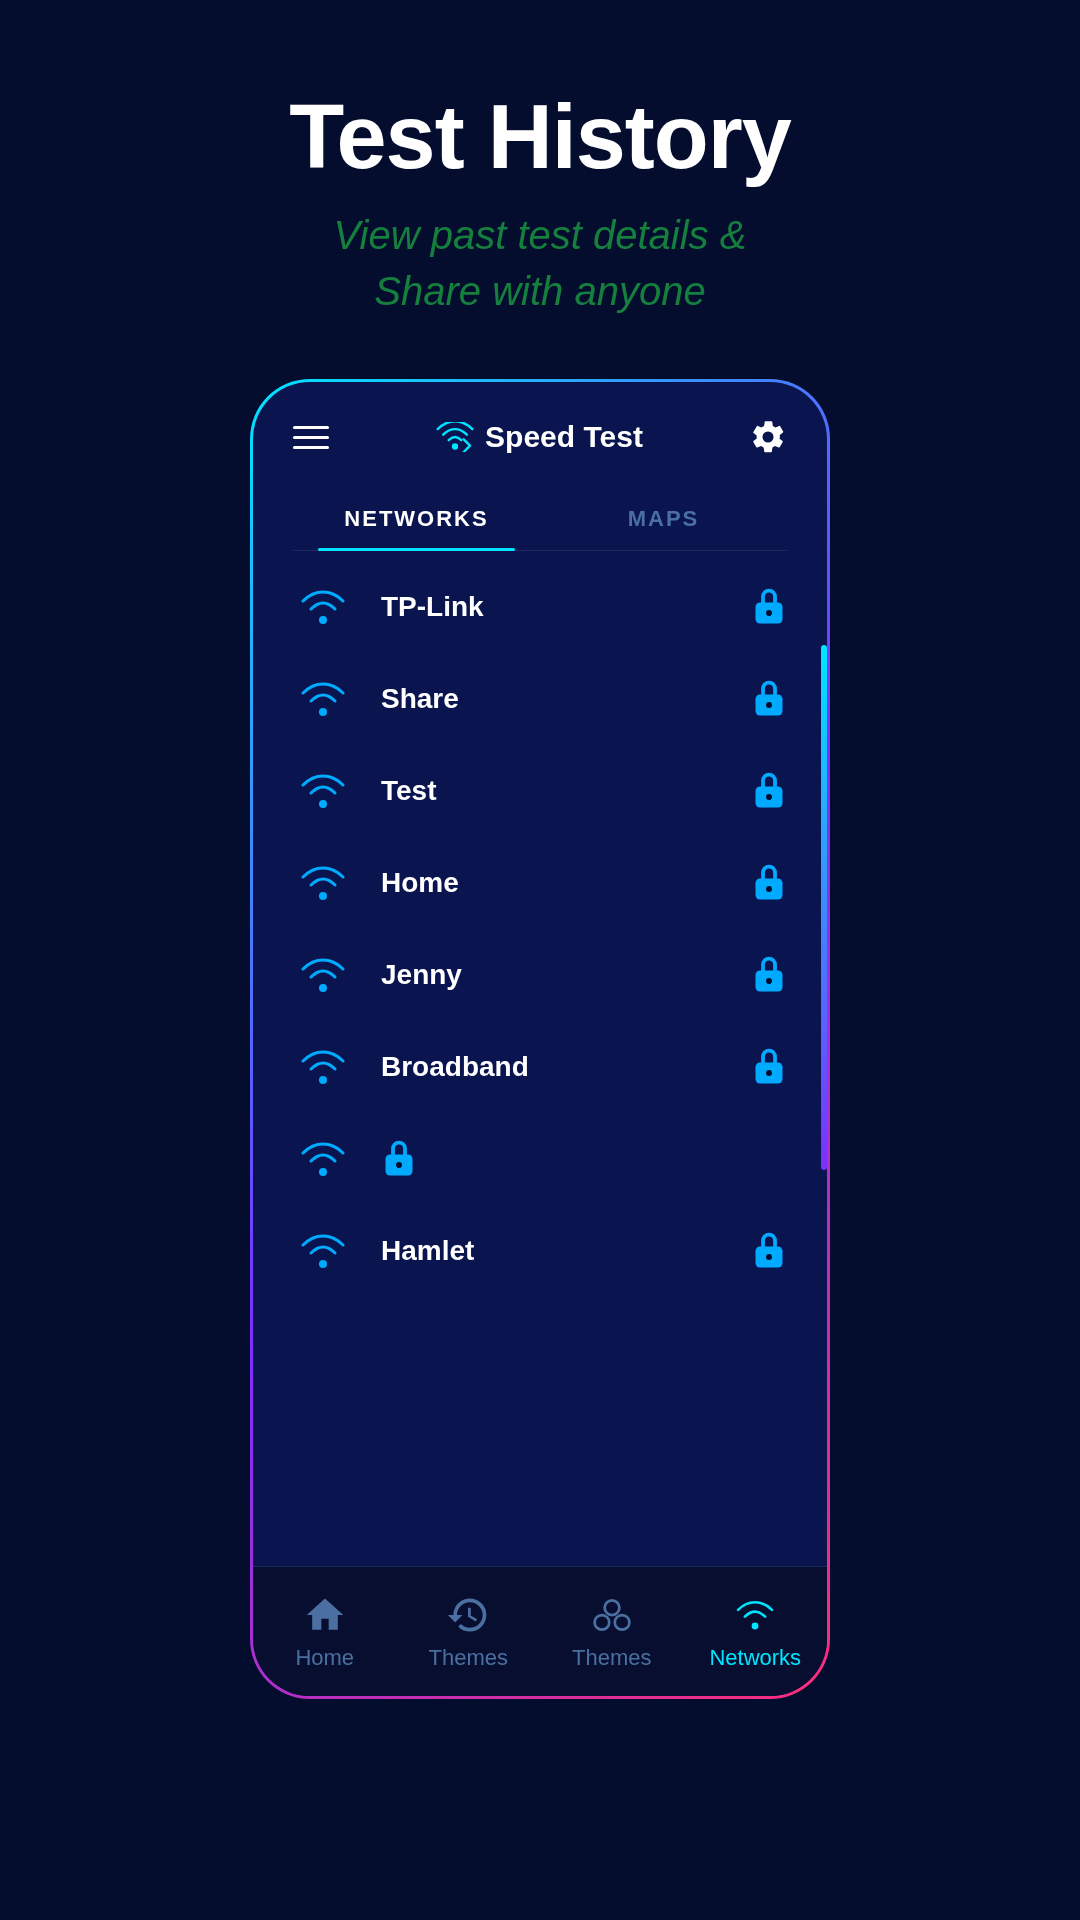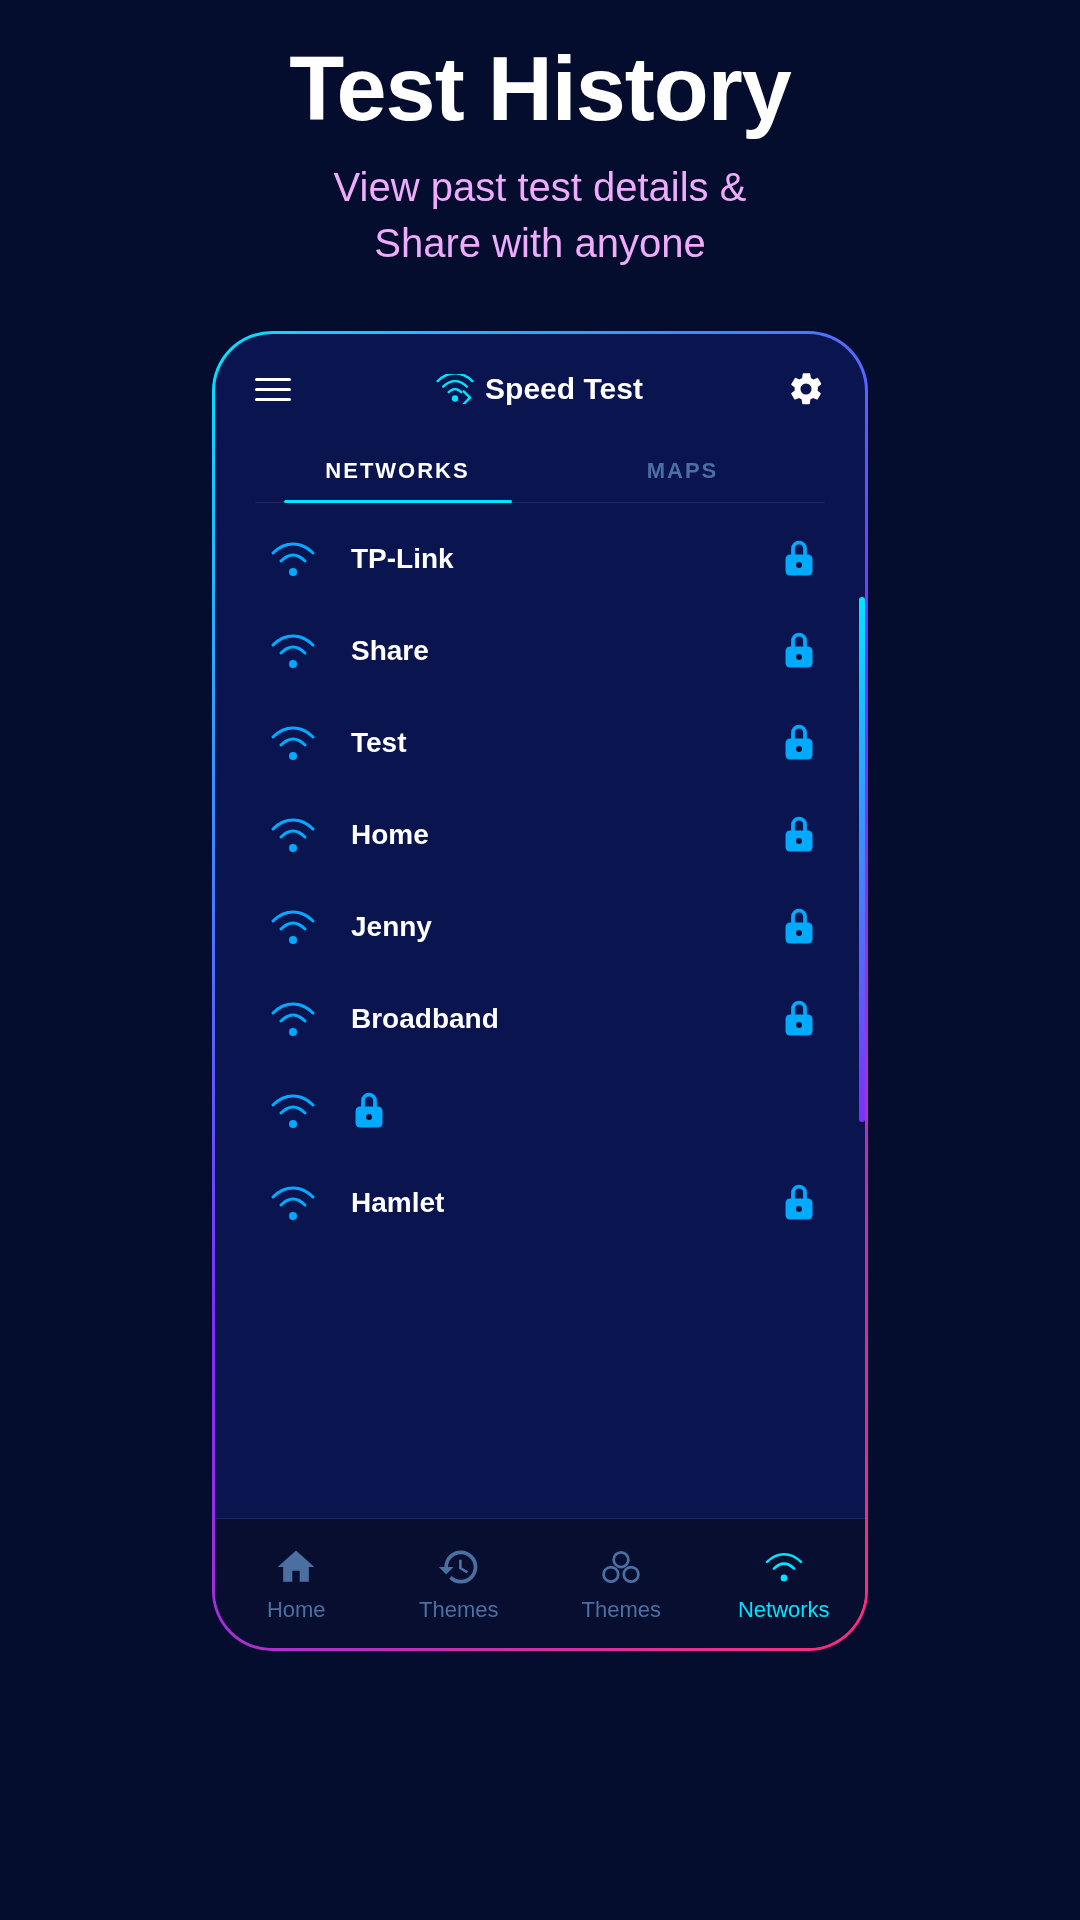--- a/index.html
+++ b/index.html
@@ -11,41 +11,42 @@
       background: #050d2e;
       font-family: 'Arial', sans-serif;
       display: flex;
       flex-direction: column;
       align-items: center;
       overflow: hidden;
     }
 
     .header-section {
       text-align: center;
-      padding-top: 40px;
+      padding-top: 88px;
       padding-bottom: 60px;
     }
 
     .main-title {
       font-size: 90px;
       font-weight: 900;
       color: #ffffff;
       line-height: 1.1;
       letter-spacing: -1px;
     }
 
     .sub-title {
       font-size: 40px;
-      color: #f0abfc;
+      color: #15803d;
       line-height: 1.4;
       margin-top: 20px;
+      font-style: italic;
     }
 
     .phone-frame {
-      width: 656px;
+      width: 580px;
       height: 1320px;
       border-radius: 60px;
       border: 3px solid transparent;
       background: linear-gradient(#0a1550, #0a1550) padding-box,
                   linear-gradient(135deg, #00e5ff, #7b2fff, #ff2d78) border-box;
       overflow: hidden;
       position: relative;
       display: flex;
       flex-direction: column;
     }
@@ -136,21 +137,21 @@
       left: 10%;
       width: 80%;
       height: 3px;
       background: #00e5ff;
       border-radius: 2px;
     }
 
     .network-list {
       flex: 1;
       overflow: hidden;
-      padding: 10px 8px;
+      padding: 10px 0;
     }
 
     .network-item {
       display: flex;
       align-items: center;
       padding: 24px 40px;
       cursor: pointer;
     }
 
     .wifi-icon-wrap {

